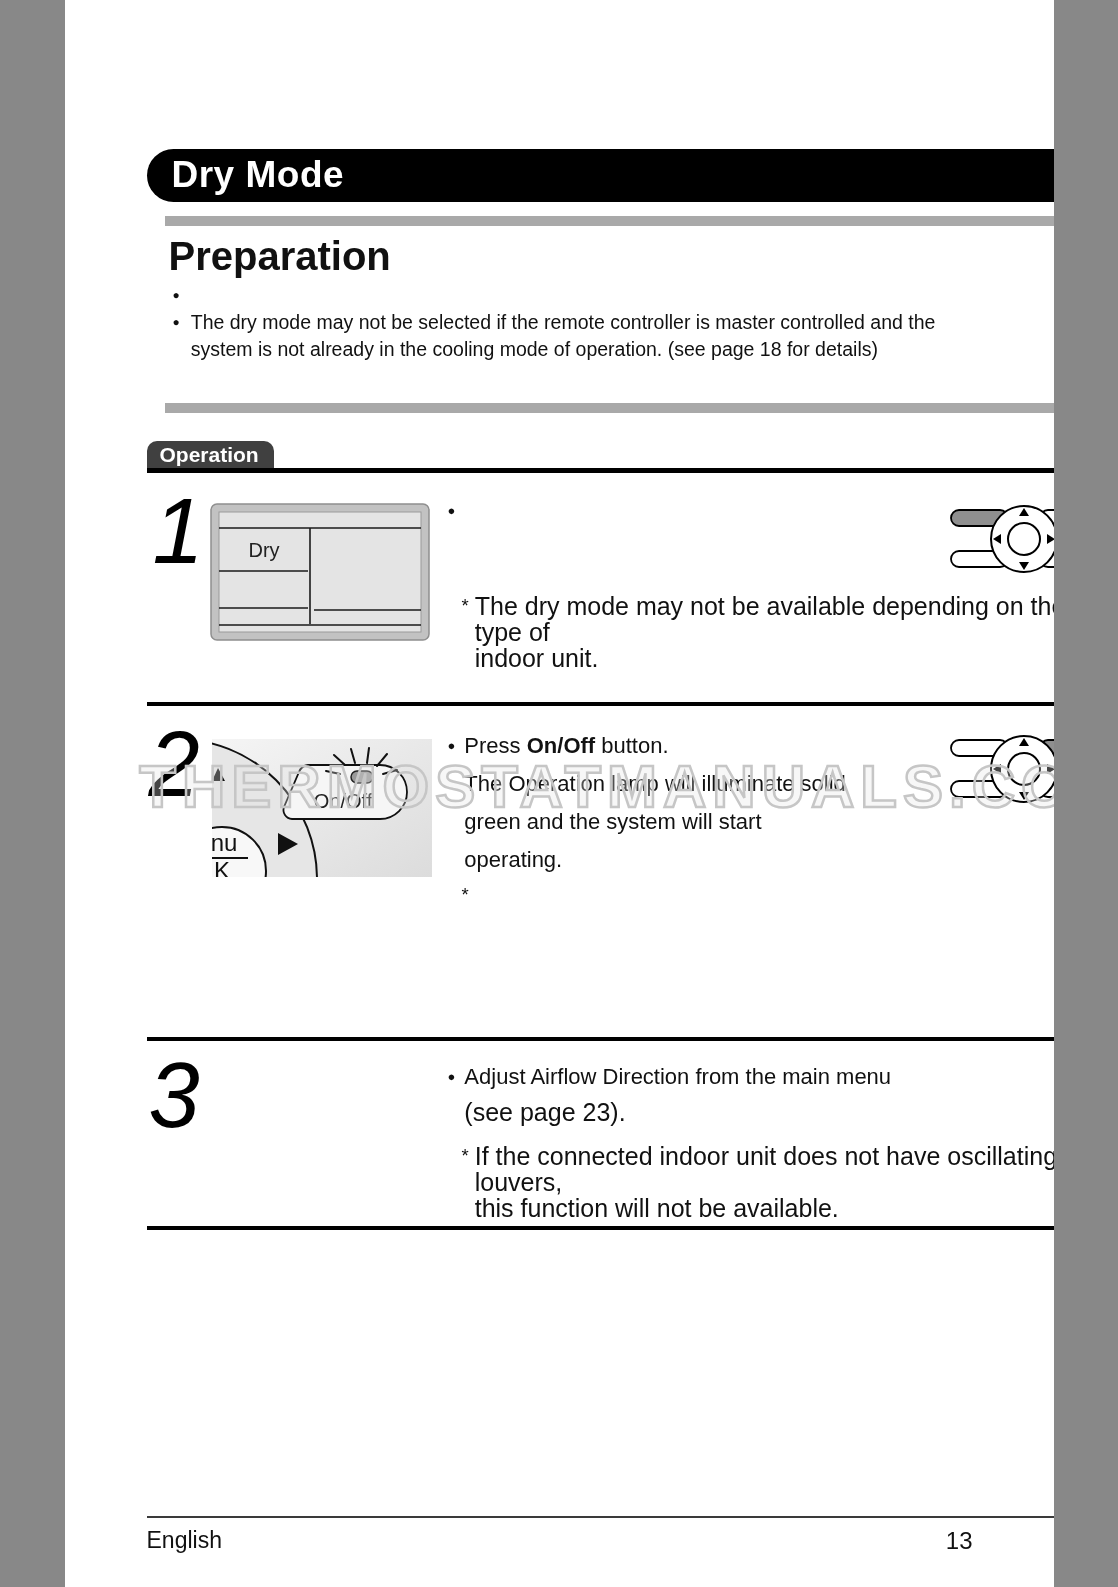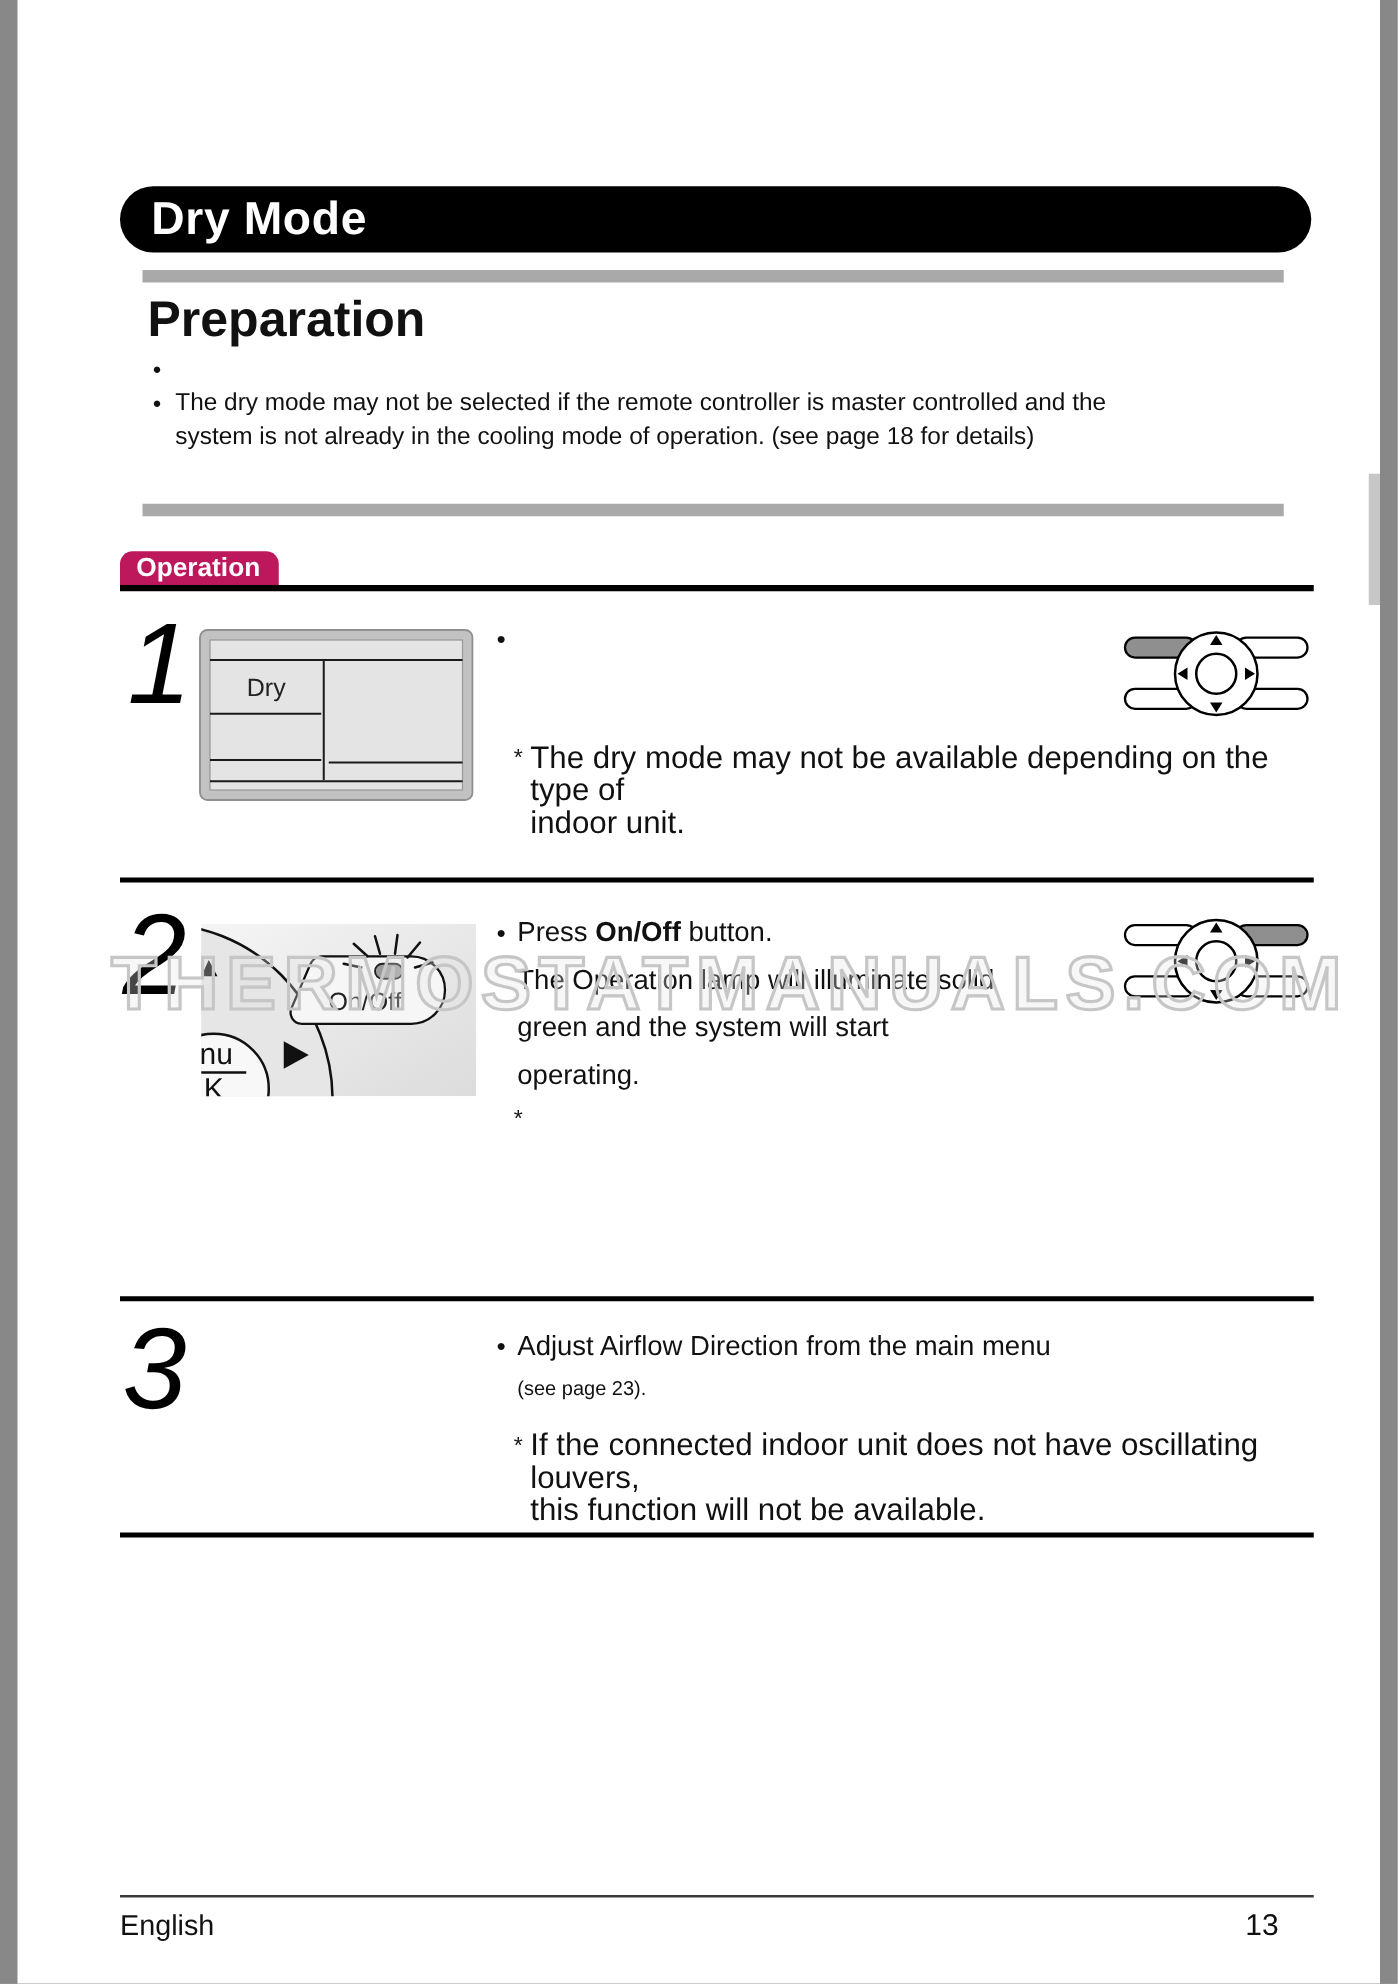--- a/index.html
+++ b/index.html
@@ -1,56 +1,56 @@
 <!DOCTYPE html>
 <html><head>
 <meta charset="utf-8">
 <style>
   html,body { margin:0; padding:0; background:#888; }
   .page {
-    position:relative; width:1090px; height:1587px; background:#ffffff;
+    position:relative; width:989px; height:1587px; background:#ffffff;
     font-family:"Liberation Sans", sans-serif; color:#111; overflow:hidden;
     margin:0 auto;
   }
   
   .title-bar {
     position:absolute; left:82px; top:149px; width:953px; height:53px;
     background:#000; border-radius:27px; color:#fff;
     font-size:37px; font-weight:bold; line-height:52px;
     padding-left:25px; box-sizing:border-box; letter-spacing:0.5px;
   }
   .gray-bar { position:absolute; left:100px; width:913px; height:10px; background:#a9a9a9; }
   .bar1 { top:216px; }
   .bar2 { top:403px; }
   .prep-heading { position:absolute; left:104px; top:234px; font-size:40px; font-weight:bold; }
   .bullets { position:absolute; left:108px; top:282px; width:930px; }
   .bullet-row { display:flex; margin-bottom:0px; }
   .bullet-dot { font-size:12px; line-height:27px; margin-right:11px; }
   .bullet-text { font-size:19.5px; line-height:27px; white-space:pre-line; }
   
   .op-label {
-    position:absolute; left:82px; top:441px; background:#be185d; color:#fff;
+    position:absolute; left:82px; top:441px; background:#404040; color:#fff;
     font-size:21px; font-weight:bold; line-height:27px; height:27px;
     padding:0 15px 0 13px; border-radius:10px 10px 0 0;
   }
   .op-line { position:absolute; left:82px; top:468px; width:955px; height:5px; background:#000; }
   
   .step-num { position:absolute; font-style:italic; font-size:92px; line-height:84px; color:#000; }
   .num1 { left:88px; top:489px; }
   .num2 { left:84px; top:722px; }
   .num3 { left:84px; top:1053px; }
   .divider { position:absolute; left:82px; width:955px; height:4px; background:#000; }
   .div1 { top:702px; }
   .div2 { top:1037px; }
   .div3 { top:1226px; }
   .action { position:absolute; display:flex; width:540px; }
   .action .dot { font-size:13px; line-height:38px; margin-right:9px; }
   .action-main { font-size:22px; line-height:38px; white-space:pre-line; }
   .action-main b { font-weight:bold; }
-  .action-sub { font-size:16px; line-height:32px; white-space:pre-line; }
+  .action-sub { font-size:25px; line-height:32px; white-space:pre-line; }
   .act1 { left:383px; top:492px; }
   .act2 { left:383px; top:727px; }
   .act3 { left:383px; top:1058px; }
   .note { position:absolute; display:flex; width:620px; }
   .note .star { font-size:18.5px; line-height:26px; margin-right:6px; }
   .note-text { font-size:25px; line-height:26px; white-space:pre-line; }
   .note1 { left:397px; top:593px; }
   .note2 { left:397px; top:882px; }
   .note3 { left:397px; top:1143px; }
   .lcd-svg   { position:absolute; left:145px; top:503px; }

